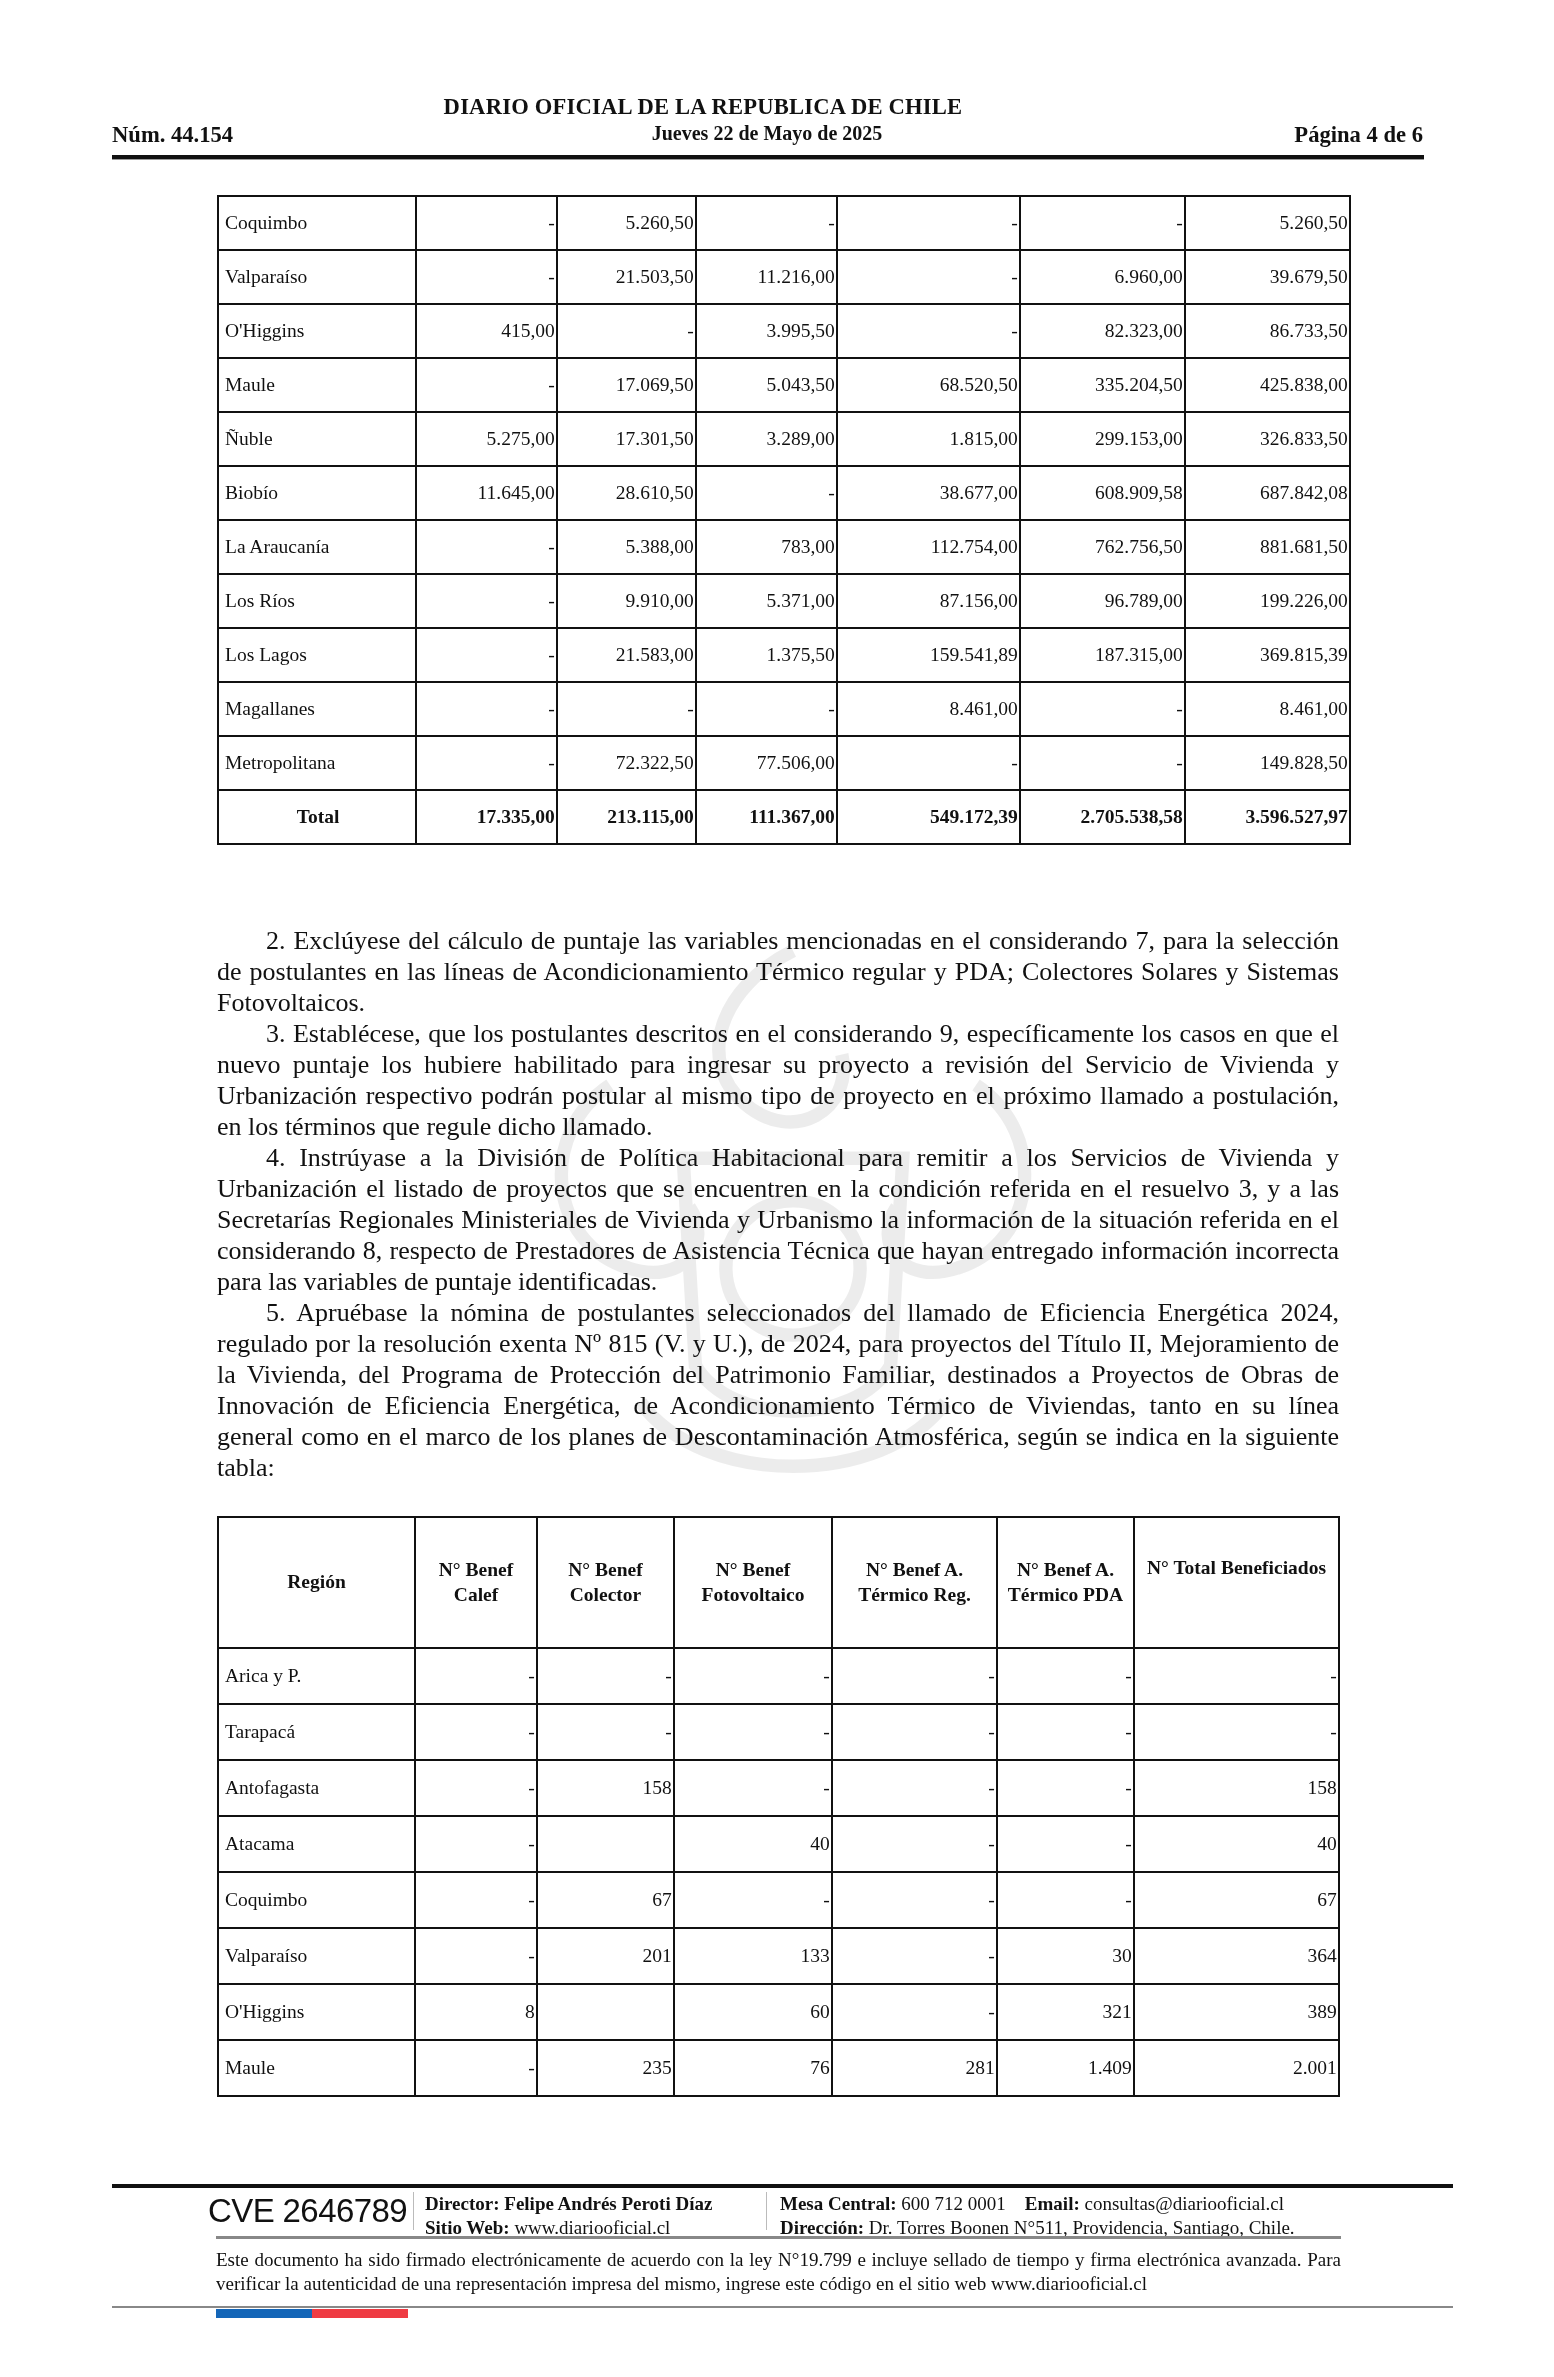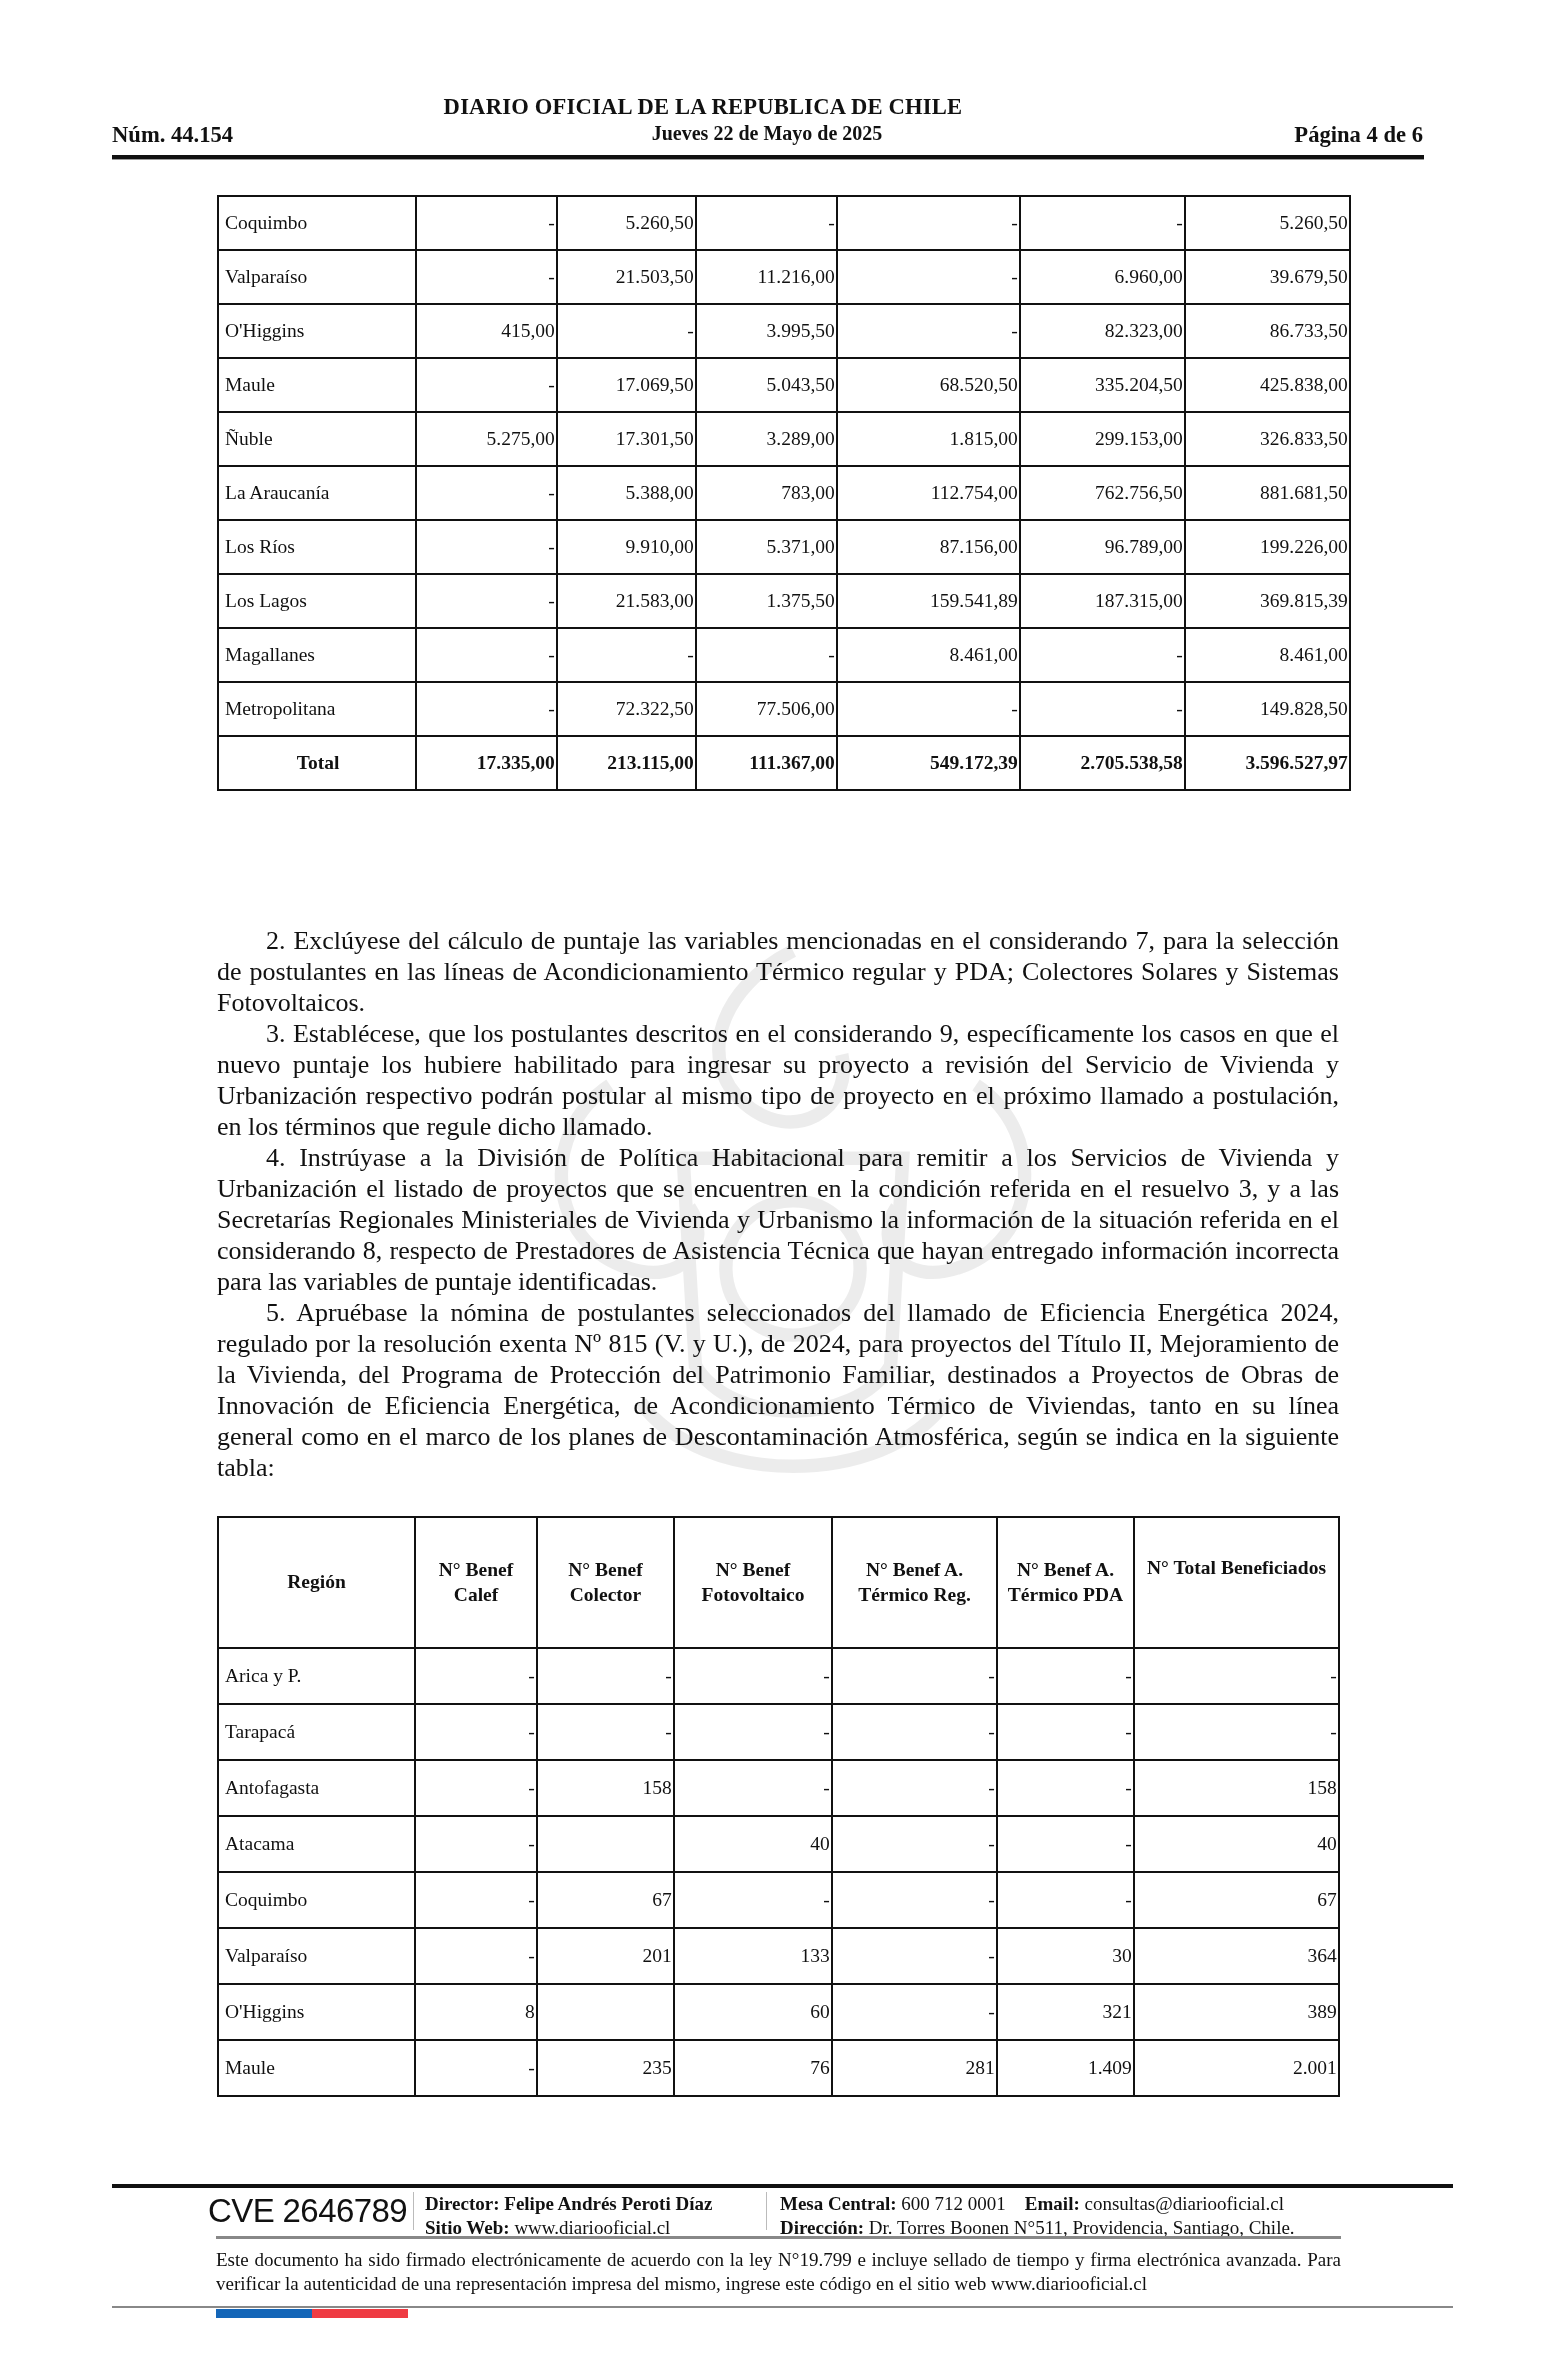--- a/index.html
+++ b/index.html
@@ -120,20 +120,29 @@
         <td class="num">425.838,00</td>
       </tr>
       <tr class="row">
         <td class="reg">Ñuble</td>
         <td class="num">5.275,00</td>
         <td class="num">17.301,50</td>
         <td class="num">3.289,00</td>
         <td class="num">1.815,00</td>
         <td class="num">299.153,00</td>
         <td class="num">326.833,50</td>
+      </tr>
+      <tr class="row">
+        <td class="reg">Biobío</td>
+        <td class="num">11.645,00</td>
+        <td class="num">28.610,50</td>
+        <td class="num">-</td>
+        <td class="num">38.677,00</td>
+        <td class="num">608.909,58</td>
+        <td class="num">687.842,08</td>
       </tr>
       <tr class="row">
         <td class="reg">La Araucanía</td>
         <td class="num">-</td>
         <td class="num">5.388,00</td>
         <td class="num">783,00</td>
         <td class="num">112.754,00</td>
         <td class="num">762.756,50</td>
         <td class="num">881.681,50</td>
       </tr>

